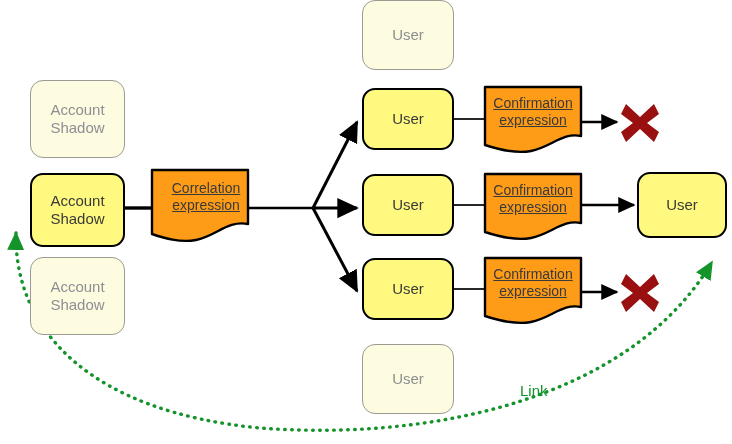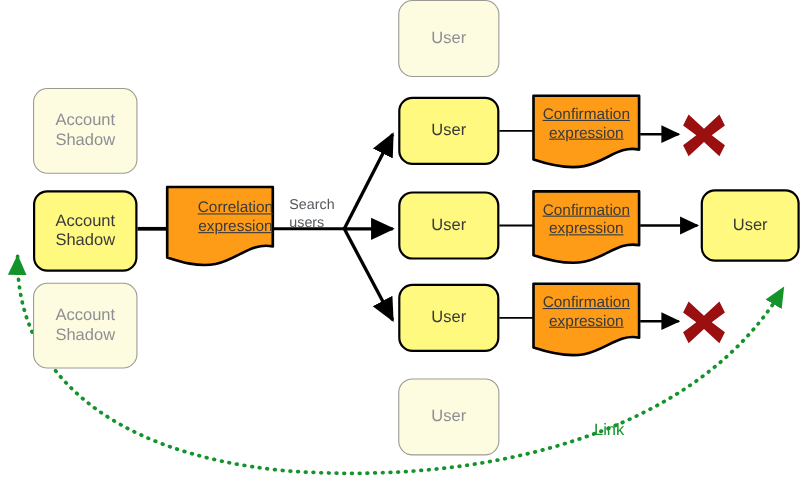--- a/index.html
+++ b/index.html
@@ -11,21 +11,21 @@
     overflow:hidden;
     font-family:"Liberation Sans","DejaVu Sans",sans-serif;
   }
   #svg-layer{position:absolute;left:0;top:0;width:732px;height:444px;}
   .node{
     position:absolute;
     box-sizing:border-box;
     display:flex;
     align-items:center;
     justify-content:center;
-    text-align:right;
+    text-align:left;
     line-height:1.18;
     white-space:pre-line;
     z-index:3;
   }
   
   .box-active{
     background:#FFF97F;
     border:2.6px solid #000000;
     border-radius:13px;
     color:#3a3a3a;
@@ -117,32 +117,28 @@
   <div class="node box-active" style="left:30px;top:173px;width:95px;height:74px;">
     <span>Account
 Shadow</span>
   </div>
 
   <div class="node box-faded" style="left:30px;top:257px;width:95px;height:78px;">
     <span>Account
 Shadow</span>
   </div>
 
-  <div class="doc" style="left:150px;top:168px;width:112px;height:78px;padding-left:16px;">
+  <div class="doc" style="left:150px;top:168px;width:112px;height:78px;">
     <svg width="100" height="78" viewBox="0 0 100 78">
       <path d="M 2 2 L 98 2 L 98 56 C 78 52, 66 68, 46 72 C 30 75, 14 70, 2 66 Z" fill="#FF9C17" stroke="#000000" stroke-width="2.4" stroke-linejoin="round"></path>
     </svg>
     <div class="doc-label" style="top:8px;height:42px;">Correlation
 expression</div>
   </div>
 
-  <div class="edge-label" style="left:263px;top:163px;width:58px;">
-    <span>Search
-users</span>
-  </div>
 
   <div class="node box-faded" style="left:362px;top:0px;width:92px;height:70px;">
     <span>User</span>
   </div>
 
   <div class="node box-active" style="left:362px;top:88px;width:92px;height:62px;">
     <span>User</span>
   </div>
 
   <div class="node box-active" style="left:362px;top:174px;width:92px;height:62px;">
@@ -190,17 +186,17 @@
   <div class="xmark" style="left:617px;top:270px;width:46px;height:46px;">
     <svg width="46" height="46" viewBox="0 0 46 46">
       <path d="M 9 4 L 23 17 L 37 4 L 42 14 L 30 23 L 42 32 L 37 42 L 23 29 L 9 42 L 4 32 L 16 23 L 4 14 Z" fill="#9a0f0f"></path>
     </svg>
   </div>
 
   <div class="node box-active" style="left:637px;top:172px;width:90px;height:66px;">
     <span>User</span>
   </div>
 
-  <div class="link-label" style="left:520px;top:382px;margin-left:20px;">
+  <div class="link-label" style="left:520px;top:382px;">
     <span>Link</span>
   </div>
 
 </div>
 
 </body></html>

